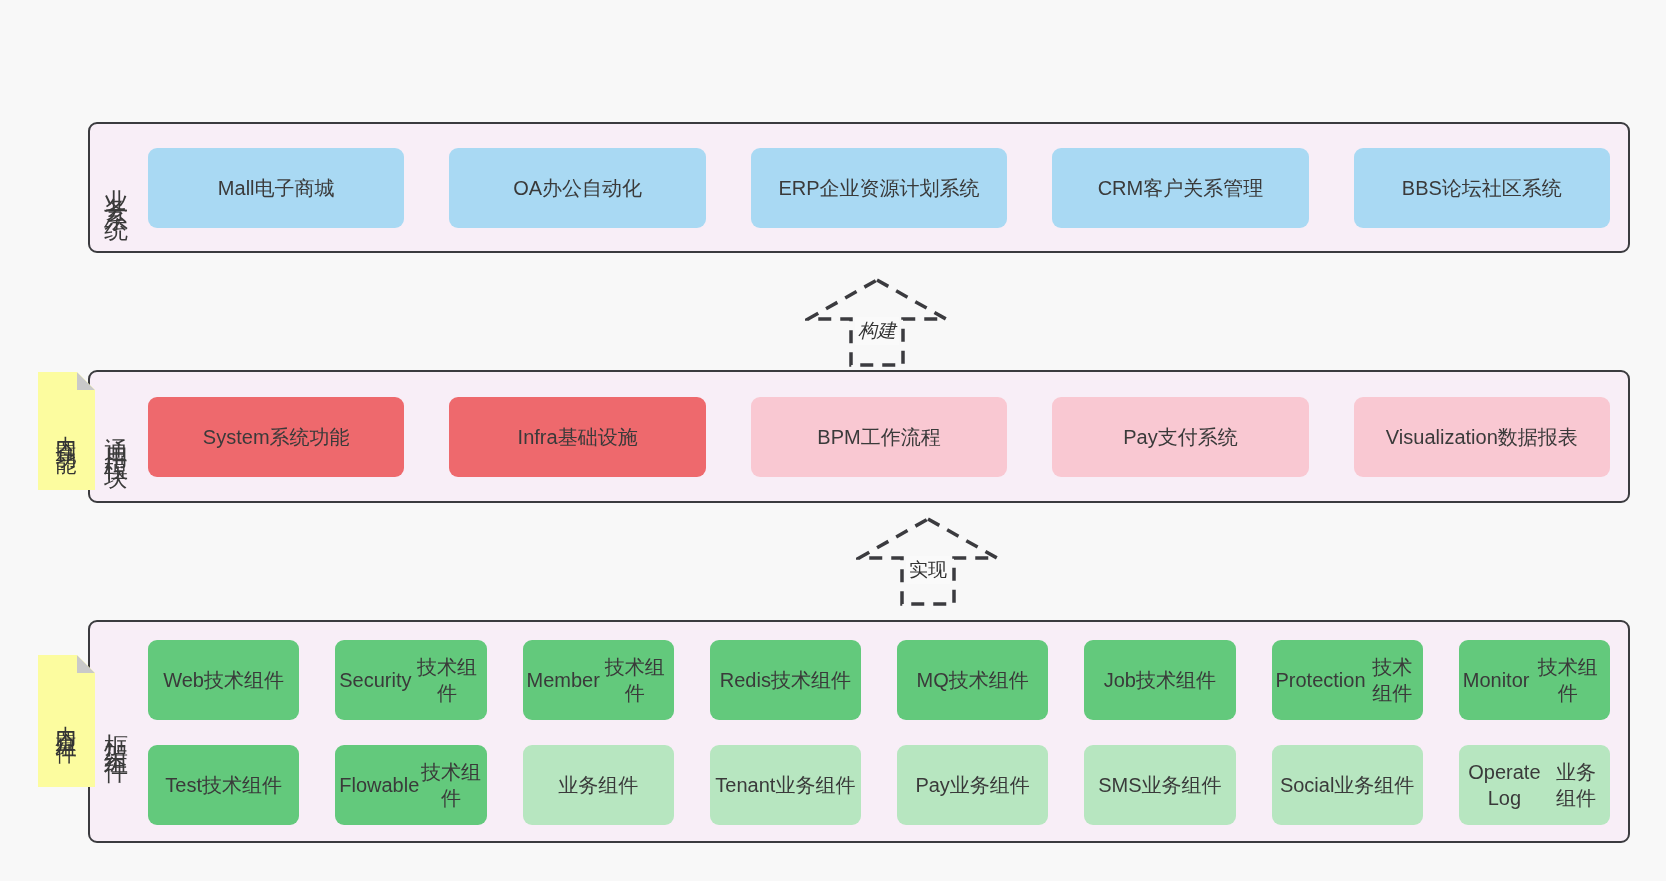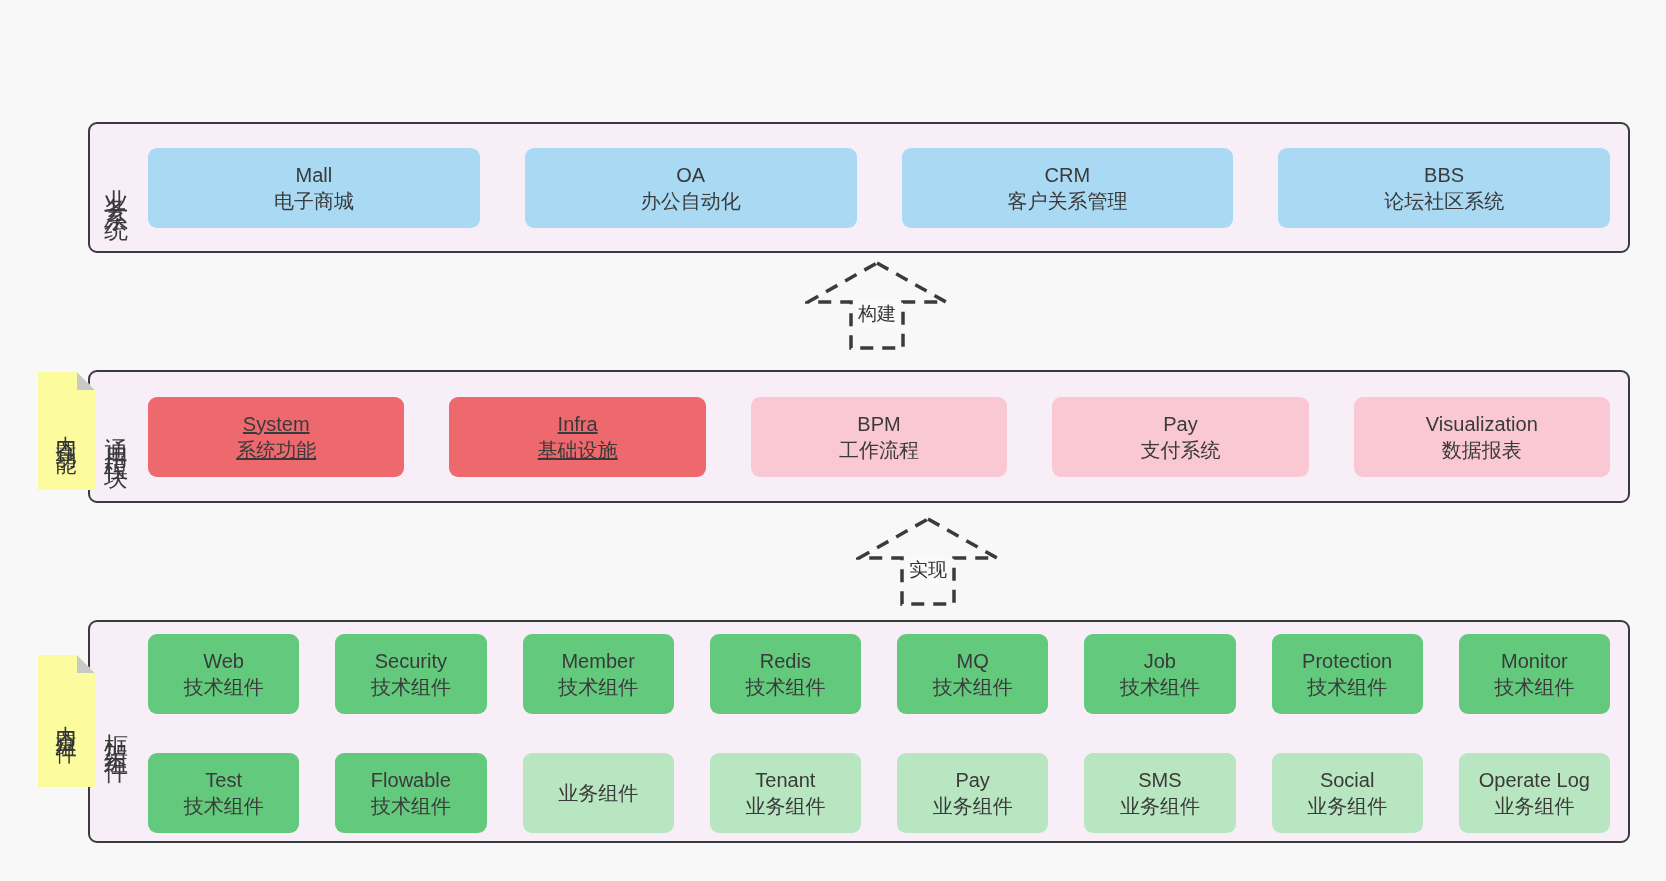--- a/index.html
+++ b/index.html
@@ -20,31 +20,31 @@
   #layer-modules{top:370px;height:133px;}
   #layer-framework{top:620px;height:223px;}
 
   .label-slot{width:52px;flex:0 0 52px;display:flex;align-items:center;justify-content:center;}
   .layer-label{
     writing-mode:vertical-rl;text-orientation:upright;
     font-size:24px;letter-spacing:9px;line-height:1;color:var(--c-text,#3a3a3a);
   }
 
   .boxes{flex:1;display:flex;align-items:center;gap:45px;padding:0 18px 0 6px;}
-  .rows{flex:1;display:flex;flex-direction:column;gap:39px;padding:12px 18px 0 6px;}
+  .rows{flex:1;display:flex;flex-direction:column;gap:25px;padding:18px 18px 0 6px;}
   .boxes-row{display:flex;gap:36px;}
 
   .box{
     flex:1;height:80px;border-radius:9px;
-    display:flex;flex-direction:column;justify-content:center;align-items:center;
+    display:flex;flex-direction:row;justify-content:center;align-items:center;
     text-align:center;font-size:20px;line-height:26px;color:#3a3a3a;
     padding:0 4px;box-sizing:border-box;
   }
   .v-blue{background:var(--c-blue,#a9d9f3);}
-  .v-red{background:var(--c-red,#ee696d);text-decoration:underline;}
+  .v-red{background:var(--c-red,#ee696d);}
   .v-pink{background:var(--c-pink,#f9c8d2);}
   .v-green{background:var(--c-green,#63c97c);}
   .v-lgreen{background:var(--c-light_green,#b7e6c0);}
 
   
   .sticky{
     position:absolute;width:57px;z-index:5;
     background:var(--c-yellow,#fcfc9f);
     clip-path:polygon(0 0,calc(100% - 18px) 0,100% 18px,100% 100%,0 100%);
     display:flex;align-items:center;justify-content:center;
@@ -56,21 +56,21 @@
     font-size:21px;letter-spacing:6px;line-height:1;color:#333;
   }
   .fold{
     position:absolute;top:0;right:0;width:18px;height:18px;
     background:var(--c-fold,#c9c9c9);
     clip-path:polygon(0 0,100% 100%,0 100%);
   }
 
   
   .block-arrow{position:absolute;width:144px;height:91px;z-index:2;}
-  #arrow-build{left:805px;top:260px;}
+  #arrow-build{left:805px;top:277px;font-style:italic;}
   #arrow-impl{left:856px;top:516px;}
   .block-arrow svg{position:absolute;left:0;top:0;}
   .arrow-label{
     position:absolute;left:50%;top:40px;transform:translateX(-50%);
     background:#fafafa;font-size:19px;padding:1px 3px;color:#333;white-space:nowrap;
   }
 </style>
 </head>
 <body>
 
@@ -81,20 +81,24 @@
   <div class="boxes">
     <div class="box v-blue">
       <span>Mall</span>
       <span>电子商城</span>
     </div>
     <div class="box v-blue">
       <span>OA</span>
       <span>办公自动化</span>
     </div>
     <div class="box v-blue">
+      <span>ERP</span>
+      <span>企业资源计划系统</span>
+    </div>
+    <div class="box v-blue">
       <span>CRM</span>
       <span>客户关系管理</span>
     </div>
     <div class="box v-blue">
       <span>BBS</span>
       <span>论坛社区系统</span>
     </div>
   </div>
 </div>
 

